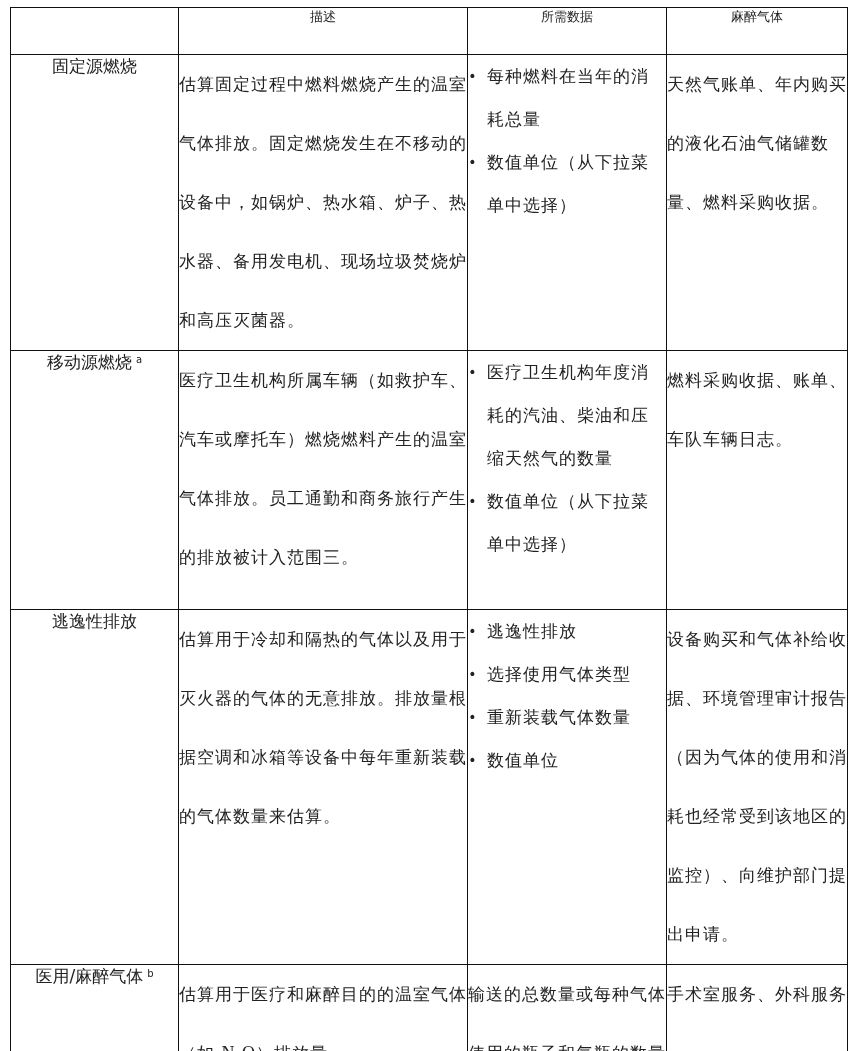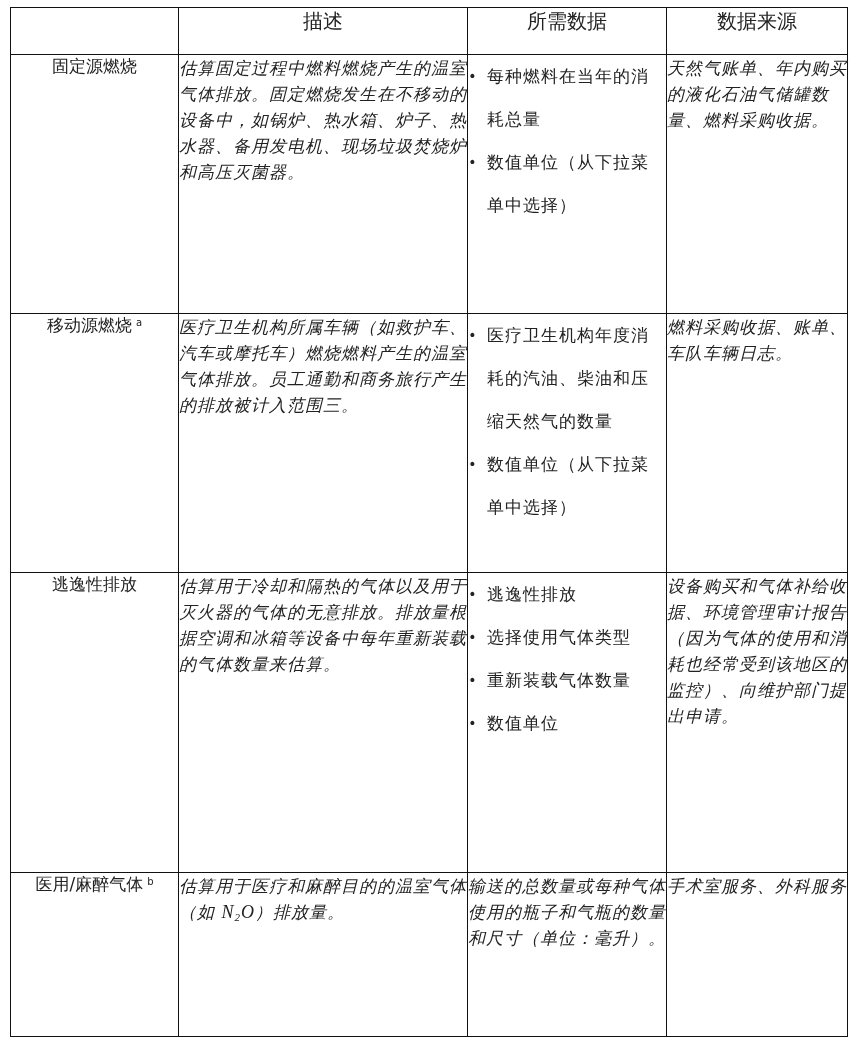--- a/index.html
+++ b/index.html
@@ -3,23 +3,23 @@
   <meta charset="utf-8">
   <style>
     html, body { margin: 0; padding: 0; background: #ffffff; }
     body { width: 857px; height: 1051px; position: relative; overflow: hidden;
            font-family: "DejaVu Sans", sans-serif; color: #222; }
     table.main { position: absolute; left: 10px; top: 7px; border-collapse: collapse; table-layout: fixed; }
     table.main td, table.main th { border: 1.5px solid #111; vertical-align: top; padding: 0; font-weight: normal; }
     col.c1 { width: 168px; } col.c2 { width: 289px; } col.c3 { width: 199px; } col.c4 { width: 181px; }
     tr.hdr { height: 47px; }
     tr.r1 { height: 259px; } tr.r2 { height: 259px; } tr.r3 { height: 300px; margin-left: 27px; } tr.r4 { height: 164px; }
-    th.h { text-align: center; vertical-align: middle; font-size: 20px; }
+    th.h { text-align: center; vertical-align: middle; font-size: 13px; }
     td.cat { text-align: center; vertical-align: middle; font-size: 17px; }
-    td.txt { font-size: 17px; line-height: 26px; padding: 4px 10px 0 11px; letter-spacing: 1px; font-style: italic; }
+    td.txt { font-size: 17px; line-height: 59px; padding: 4px 10px 0 11px; letter-spacing: 1px; }
     td.lst { font-size: 17px; line-height: 43px; padding: 4px 8px 0 11px; letter-spacing: 1px; }
     .bullet-item { position: relative; padding-left: 19px; }
     .bullet-item .dot { position: absolute; left: 0; top: 0; width: 10px; text-align: center; font-size: 14px; }
     sup.fn { font-size: 10px; vertical-align: 5px; margin-left: 4px; }
     sub.chem { font-size: 11px; vertical-align: -3px; }
     .serif { font-family: "Liberation Serif", serif; font-size: 18px; }
   </style>
 </head>
 <body>
 
@@ -28,21 +28,21 @@
       <col class="c1">
       <col class="c2">
       <col class="c3">
       <col class="c4">
     </colgroup>
   <tbody>
       <tr class="hdr">
     <th class="h"></th>
     <th class="h">描述</th>
     <th class="h">所需数据</th>
-    <th class="h">数据来源</th>
+    <th class="h">麻醉气体</th>
   </tr>
 
   <tr class="r1">
     <td class="cat"><span>固定源燃烧</span></td>
     <td class="txt">估算固定过程中燃料燃烧产生的温室气体排放。固定燃烧发生在不移动的设备中，如锅炉、热水箱、炉子、热水器、备用发电机、现场垃圾焚烧炉和高压灭菌器。</td>
     <td class="lst">
       <div class="bullet-item"><span class="dot">•</span><span>每种燃料在当年的消耗总量</span></div>
       <div class="bullet-item"><span class="dot">•</span><span>数值单位（从下拉菜单中选择）</span></div>
     </td>
     <td class="txt">天然气账单、年内购买的液化石油气储罐数量、燃料采购收据。</td>

